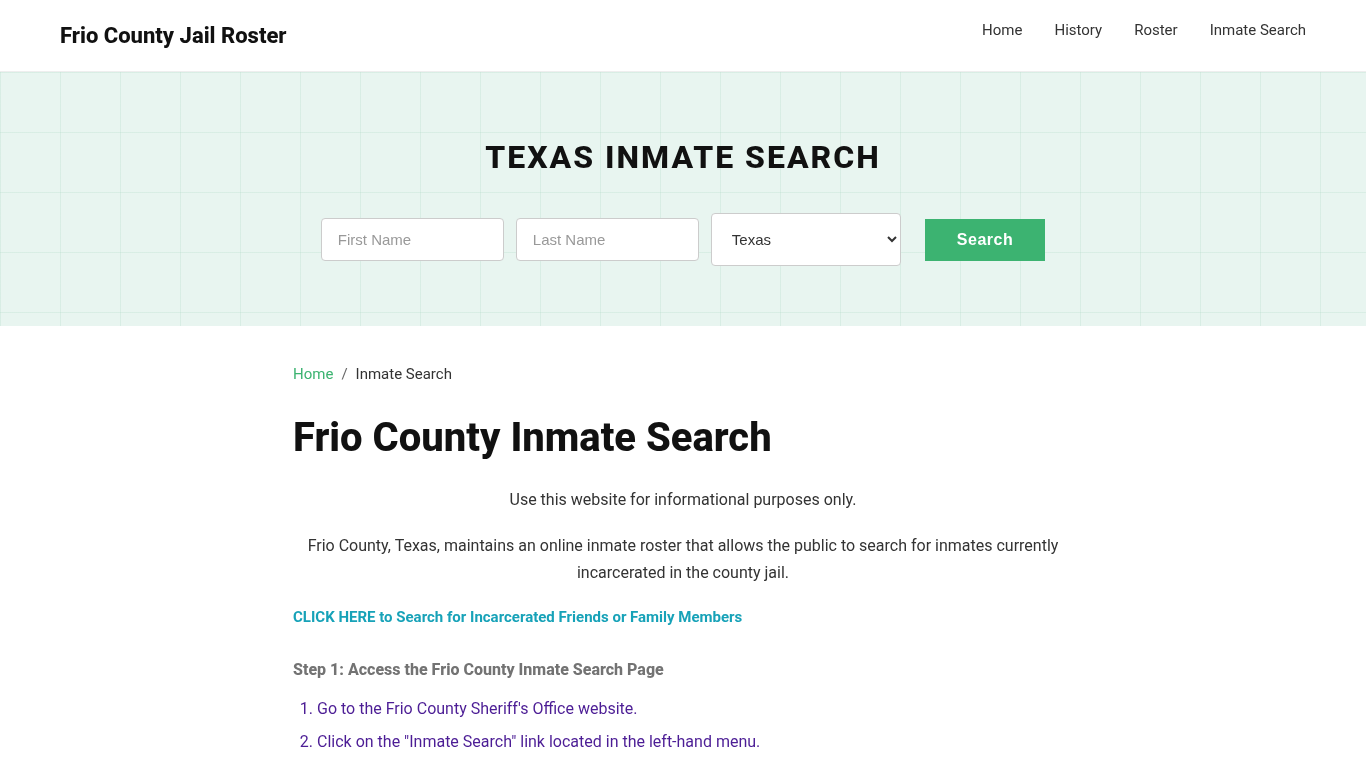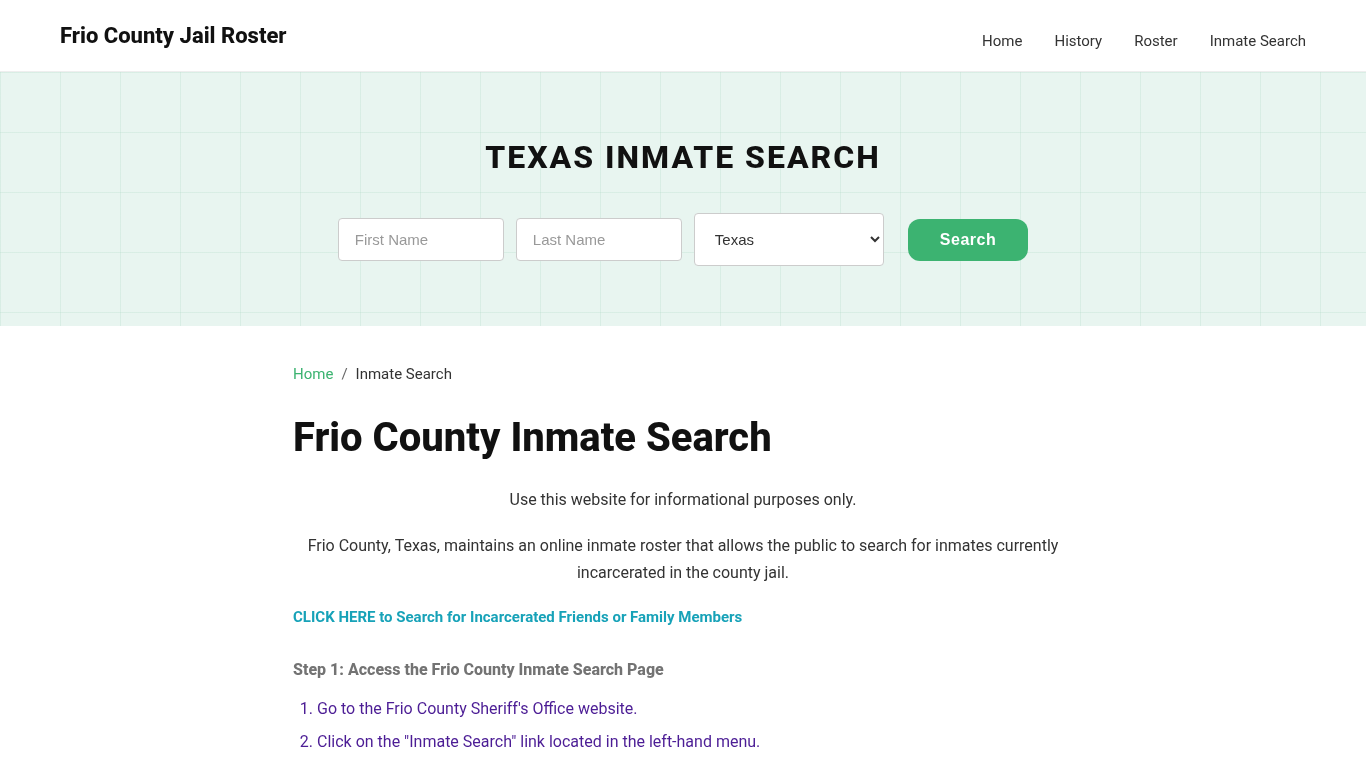--- a/index.html
+++ b/index.html
@@ -12,21 +12,21 @@
       font-family: -apple-system, BlinkMacSystemFont, 'Segoe UI', Roboto, Oxygen, sans-serif;
       background: #fff;
       color: #333;
       font-size: 16px;
       line-height: 1.6;
     }
 
     
     .site-header {
       display: flex;
-      align-items: flex-end;
+      align-items: flex-start;
       justify-content: space-between;
       padding: 18px 60px;
       background: #fff;
       border-bottom: 1px solid #eee;
     }
 
     .site-logo {
       font-size: 22px;
       font-weight: 800;
       color: #111;
@@ -72,21 +72,21 @@
       justify-content: center;
       align-items: center;
       flex-wrap: wrap;
     }
 
     .search-input {
       padding: 12px 16px;
       border: 1px solid #ccc;
       border-radius: 4px;
       font-size: 15px;
-      width: 166px;
+      width: 183px;
       background: #fff;
       color: #555;
       outline: none;
     }
 
     .search-input::placeholder {
       color: #999;
     }
 
     .state-select {
@@ -100,21 +100,21 @@
       outline: none;
       cursor: pointer;
       appearance: auto;
     }
 
     .search-button {
       padding: 12px 32px;
       background: #3cb371;
       color: #fff;
       border: none;
-      border-radius: 12px;
+      border-radius: 0;
       font-size: 16px;
       font-weight: 600;
       cursor: pointer;
       letter-spacing: 0.5px;
       margin-left: 12px;
     }
 
     
     .main-content {
       max-width: 900px;

